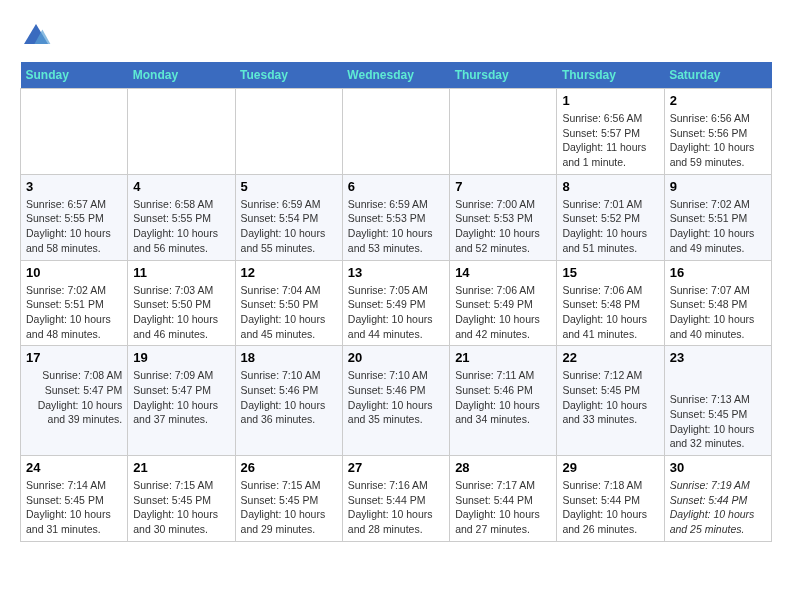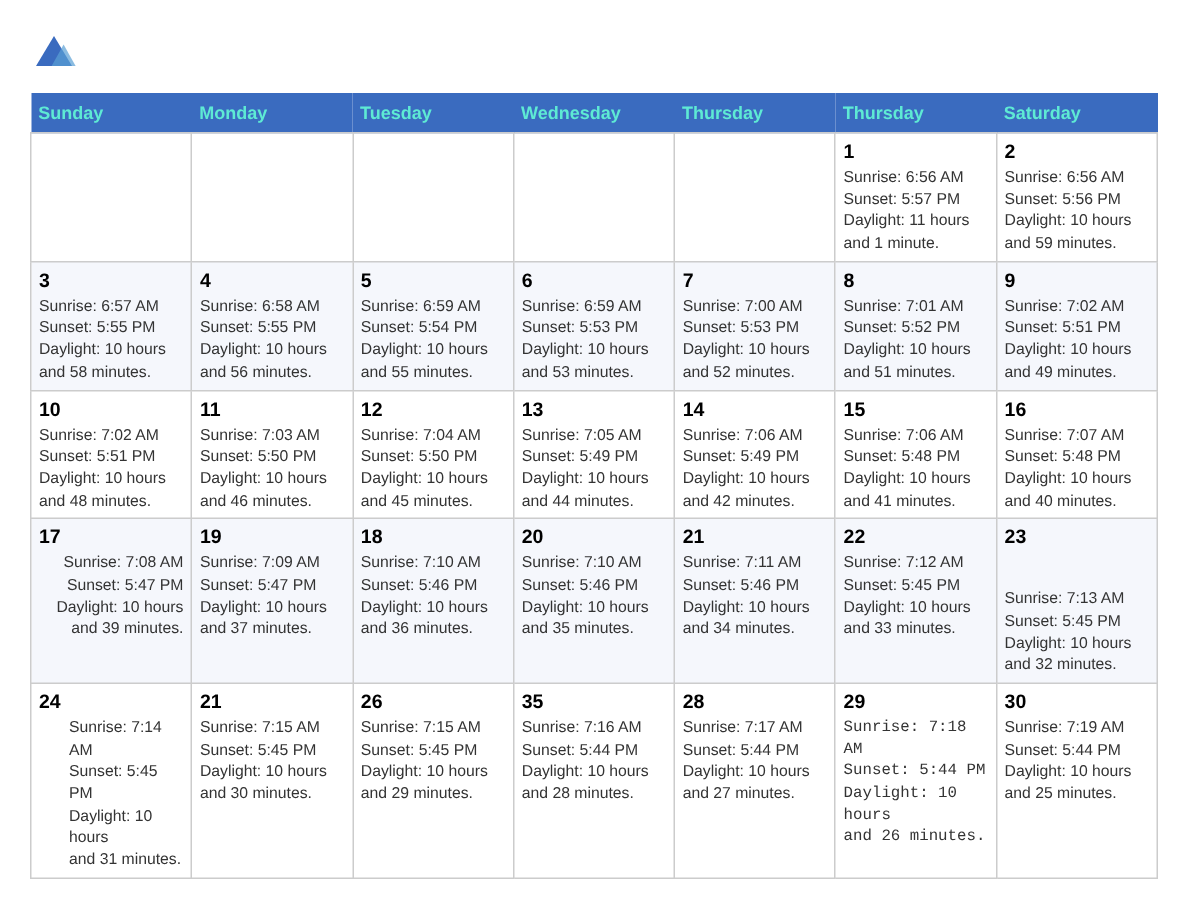--- a/index.html
+++ b/index.html
@@ -282,62 +282,62 @@
           <div class="day-number">23</div>
           <div class="day-info" style="white-space: pre-line; margin-top: 27px;">Sunrise: 7:13 AM
 Sunset: 5:45 PM
 Daylight: 10 hours
 and 32 minutes.</div>
         </td>
       </tr>
       <tr>
         <td>
           <div class="day-number">24</div>
-          <div class="day-info" style="white-space: pre-line; margin-left: 20px;">Sunrise: 7:14 AM
+          <div class="day-info" style="white-space: pre-line;">Sunrise: 7:14 AM
 Sunset: 5:45 PM
 Daylight: 10 hours
 and 31 minutes.</div>
         </td>
         <td>
           <div class="day-number">21</div>
           <div class="day-info" style="white-space: pre-line;">Sunrise: 7:15 AM
 Sunset: 5:45 PM
 Daylight: 10 hours
 and 30 minutes.</div>
         </td>
         <td>
           <div class="day-number">26</div>
           <div class="day-info" style="white-space: pre-line;">Sunrise: 7:15 AM
 Sunset: 5:45 PM
 Daylight: 10 hours
 and 29 minutes.</div>
         </td>
         <td>
-          <div class="day-number">35</div>
+          <div class="day-number">27</div>
           <div class="day-info" style="white-space: pre-line;">Sunrise: 7:16 AM
 Sunset: 5:44 PM
 Daylight: 10 hours
 and 28 minutes.</div>
         </td>
         <td>
           <div class="day-number">28</div>
           <div class="day-info" style="white-space: pre-line;">Sunrise: 7:17 AM
 Sunset: 5:44 PM
 Daylight: 10 hours
 and 27 minutes.</div>
         </td>
         <td>
           <div class="day-number">29</div>
-          <div class="day-info" style="white-space: pre-line; font-family: Liberation Mono, monospace;">Sunrise: 7:18 AM
+          <div class="day-info" style="white-space: pre-line;">Sunrise: 7:18 AM
 Sunset: 5:44 PM
 Daylight: 10 hours
 and 26 minutes.</div>
         </td>
         <td>
           <div class="day-number">30</div>
-          <div class="day-info" style="white-space: pre-line;">Sunrise: 7:19 AM
+          <div class="day-info" style="white-space: pre-line; font-style: italic;">Sunrise: 7:19 AM
 Sunset: 5:44 PM
 Daylight: 10 hours
 and 25 minutes.</div>
         </td>
       </tr>
     </tbody>
 </table>
 
 </body></html>

